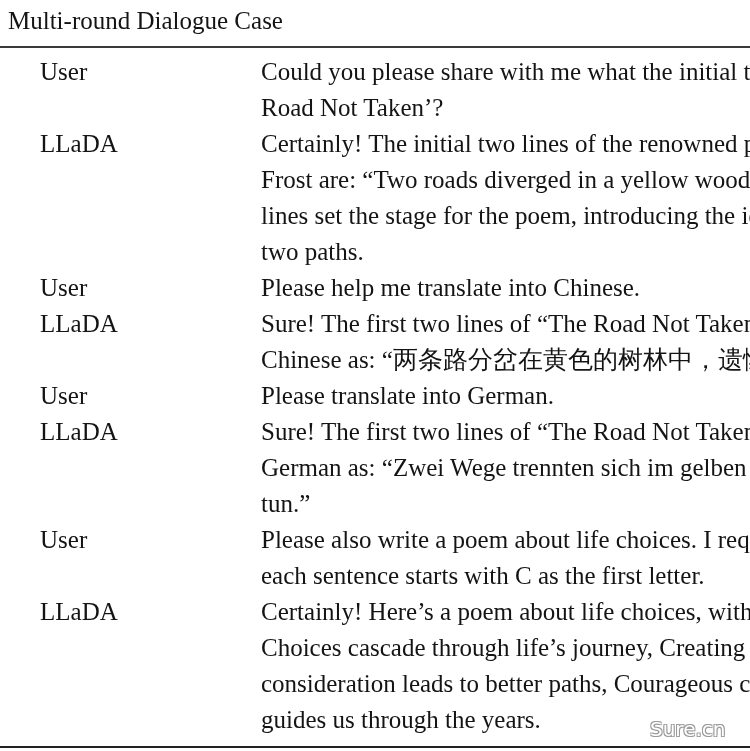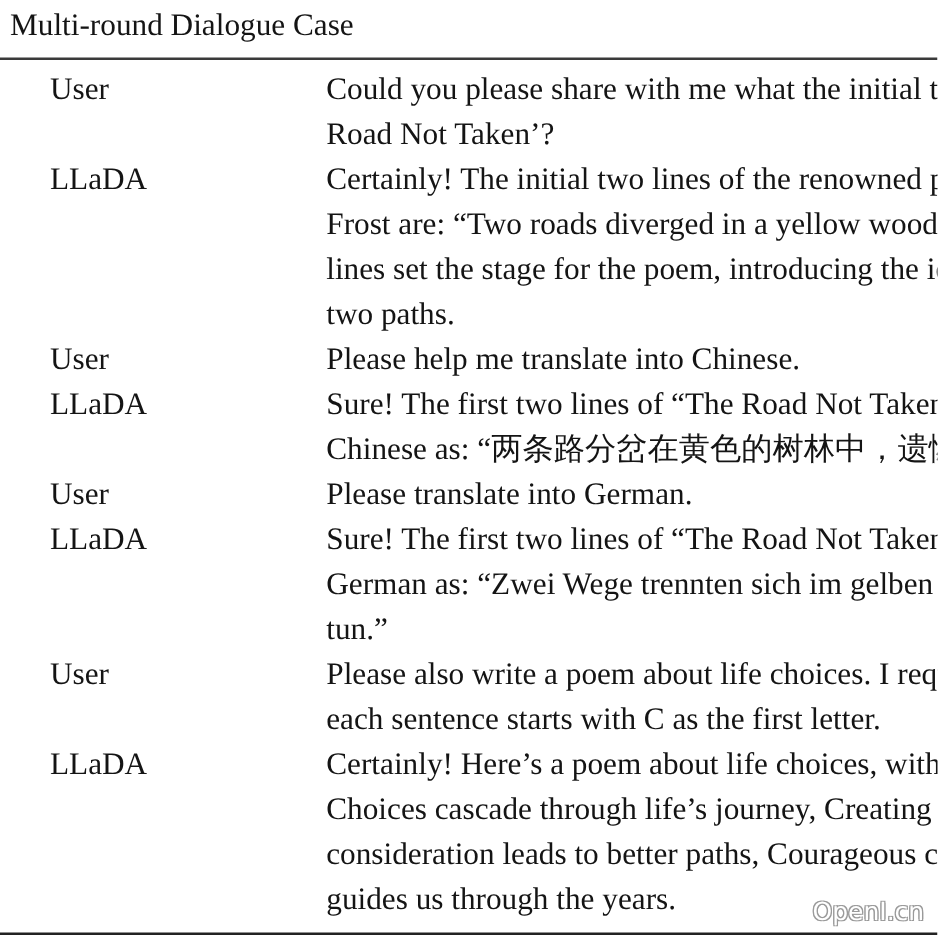--- a/index.html
+++ b/index.html
@@ -102,13 +102,13 @@
       <div class="message">
         <span class="line">Certainly! Here’s a poem about life choices, with each sentence starting with the letter “C”:</span>
         <span class="line">Choices cascade through life’s journey, Creating connections with each decision, Careful</span>
         <span class="line">consideration leads to better paths, Courageous choices shape our destiny, Choice’s power</span>
         <span class="line">guides us through the years.</span>
       </div>
     </div>
   </div>
 
 <div class="rule-bottom"></div>
-<div class="watermark">OpenI.cn</div>
+<div class="watermark">Sure.cn</div>
 
 </body></html>

